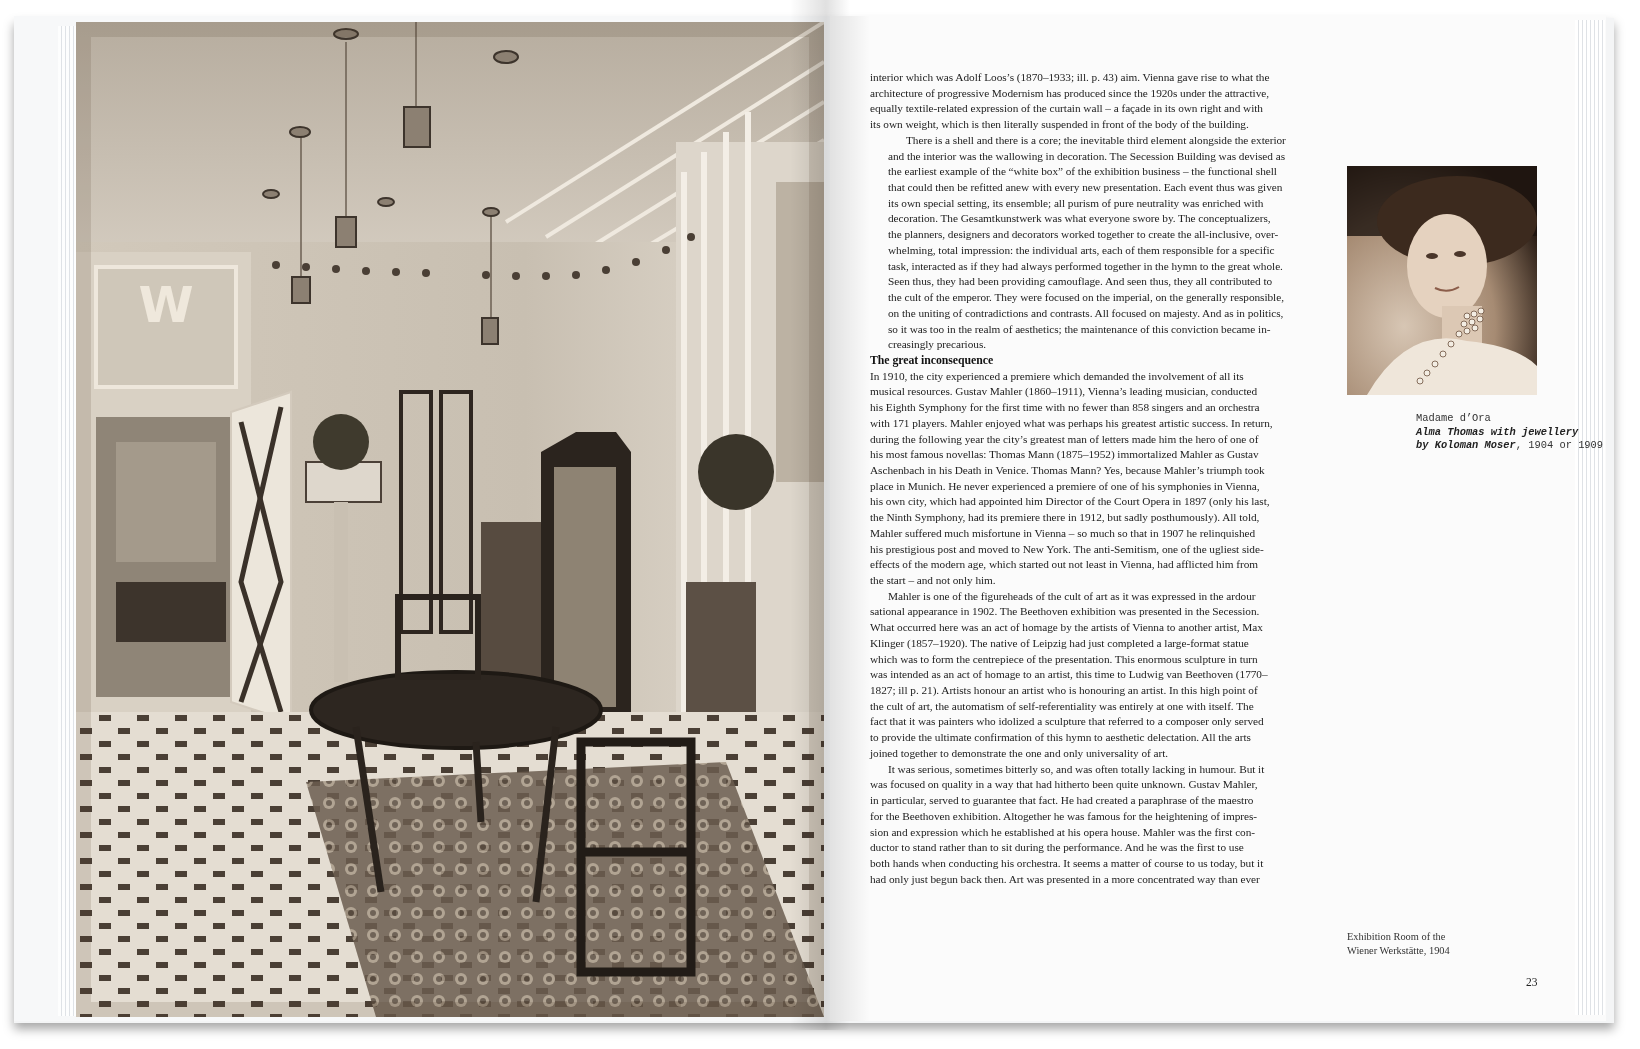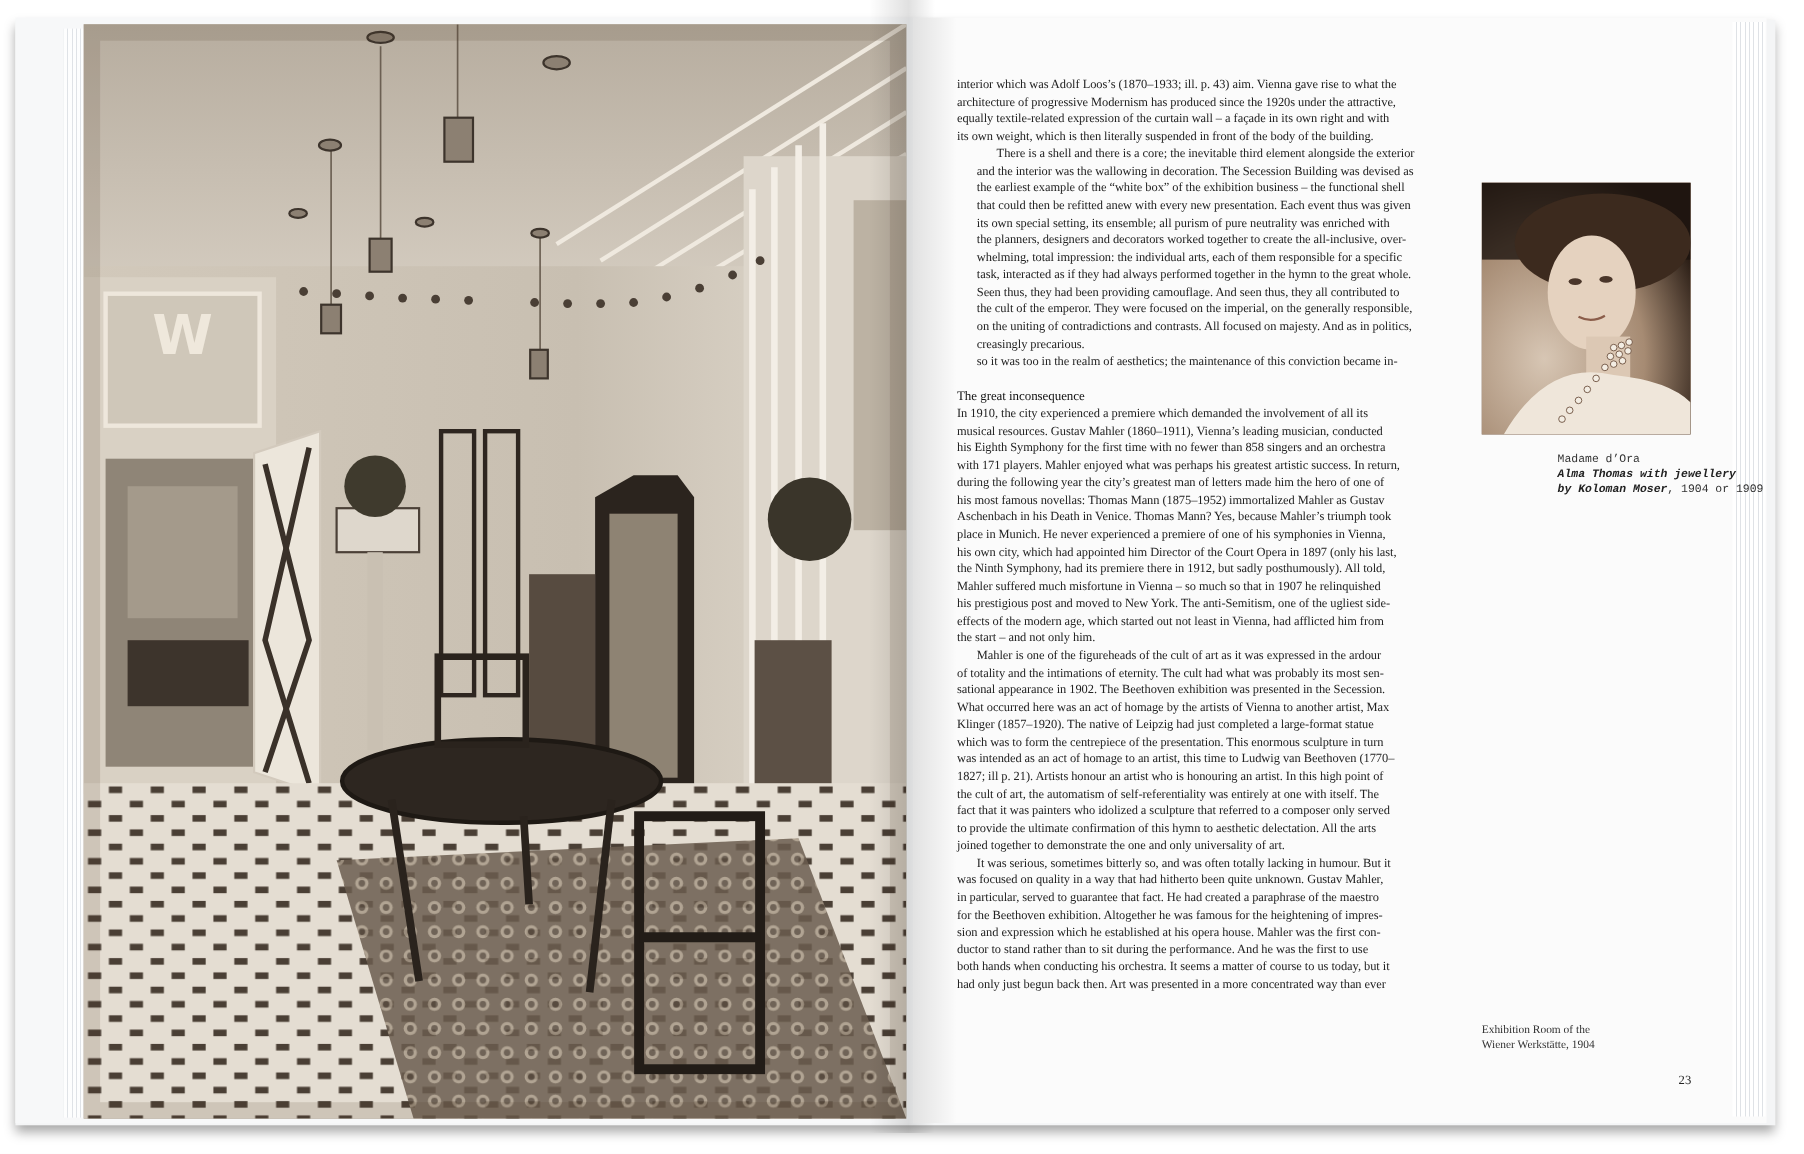--- a/index.html
+++ b/index.html
@@ -44,21 +44,21 @@
   }
   .body-text {
     position:absolute; left:870px; top:70px; width:450px;
     font-size:11.3px; line-height:15.72px; color:#222;
     letter-spacing:-0.05px;
   }
   .body-text p { margin:0; text-align:justify; }
   .body-text p.indent { text-indent:18px; }
   .body-text .line { display:block; white-space:nowrap; }
   .section-heading {
-    font-weight:normal; font-size:11.8px; margin-top:16px; margin-bottom:0;
+    font-weight:bold; font-size:11.8px; margin-bottom:0;
     line-height:15.72px; color:#111;
   }
   .portrait {
     position:absolute; left:1347px; top:166px; width:190px; height:229px; overflow:hidden;
     background:#7a5e49;
   }
   .portrait svg { width:100%; height:100%; display:block; }
   .caption {
     position:absolute; font-size:10.4px; line-height:13.5px; color:#333;
   }
@@ -212,28 +212,29 @@
     <span class="line">architecture of progressive Modernism has produced since the 1920s under the attractive,</span>
     <span class="line">equally textile-related expression of the curtain wall – a façade in its own right and with</span>
     <span class="line">its own weight, which is then literally suspended in front of the body of the building.</span>
   </p>
   <p class="indent">
     <span class="line" style="padding-left:18px">There is a shell and there is a core; the inevitable third element alongside the exterior</span>
     <span class="line">and the interior was the wallowing in decoration. The Secession Building was devised as</span>
     <span class="line">the earliest example of the “white box” of the exhibition business – the functional shell</span>
     <span class="line">that could then be refitted anew with every new presentation. Each event thus was given</span>
     <span class="line">its own special setting, its ensemble; all purism of pure neutrality was enriched with</span>
+    <span class="line">decoration. The Gesamtkunstwerk was what everyone swore by. The conceptualizers,</span>
     <span class="line">the planners, designers and decorators worked together to create the all-inclusive, over-</span>
     <span class="line">whelming, total impression: the individual arts, each of them responsible for a specific</span>
     <span class="line">task, interacted as if they had always performed together in the hymn to the great whole.</span>
     <span class="line">Seen thus, they had been providing camouflage. And seen thus, they all contributed to</span>
     <span class="line">the cult of the emperor. They were focused on the imperial, on the generally responsible,</span>
     <span class="line">on the uniting of contradictions and contrasts. All focused on majesty. And as in politics,</span>
+    <span class="line">so it was too in the realm of aesthetics; the maintenance of this conviction became in-</span>
     <span class="line">creasingly precarious.</span>
-    <span class="line">so it was too in the realm of aesthetics; the maintenance of this conviction became in-</span>
   </p>
 
   <div class="section-heading">The great inconsequence</div>
 
   <p>
     <span class="line">In 1910, the city experienced a premiere which demanded the involvement of all its</span>
     <span class="line">musical resources. Gustav Mahler (1860–1911), Vienna’s leading musician, conducted</span>
     <span class="line">his Eighth Symphony for the first time with no fewer than 858 singers and an orchestra</span>
     <span class="line">with 171 players. Mahler enjoyed what was perhaps his greatest artistic success. In return,</span>
     <span class="line">during the following year the city’s greatest man of letters made him the hero of one of</span>
@@ -242,21 +243,20 @@
     <span class="line">place in Munich. He never experienced a premiere of one of his symphonies in Vienna,</span>
     <span class="line">his own city, which had appointed him Director of the Court Opera in 1897 (only his last,</span>
     <span class="line">the Ninth Symphony, had its premiere there in 1912, but sadly posthumously). All told,</span>
     <span class="line">Mahler suffered much misfortune in Vienna – so much so that in 1907 he relinquished</span>
     <span class="line">his prestigious post and moved to New York. The anti-Semitism, one of the ugliest side-</span>
     <span class="line">effects of the modern age, which started out not least in Vienna, had afflicted him from</span>
     <span class="line">the start – and not only him.</span>
   </p>
   <p>
     <span class="line" style="padding-left:18px">Mahler is one of the figureheads of the cult of art as it was expressed in the ardour</span>
-    <span class="line">of totality and the intimations of eternity. The cult had what was probably its most sen-</span>
     <span class="line">sational appearance in 1902. The Beethoven exhibition was presented in the Secession.</span>
     <span class="line">What occurred here was an act of homage by the artists of Vienna to another artist, Max</span>
     <span class="line">Klinger (1857–1920). The native of Leipzig had just completed a large-format statue</span>
     <span class="line">which was to form the centrepiece of the presentation. This enormous sculpture in turn</span>
     <span class="line">was intended as an act of homage to an artist, this time to Ludwig van Beethoven (1770–</span>
     <span class="line">1827; ill p. 21). Artists honour an artist who is honouring an artist. In this high point of</span>
     <span class="line">the cult of art, the automatism of self-referentiality was entirely at one with itself. The</span>
     <span class="line">fact that it was painters who idolized a sculpture that referred to a composer only served</span>
     <span class="line">to provide the ultimate confirmation of this hymn to aesthetic delectation. All the arts</span>
     <span class="line">joined together to demonstrate the one and only universality of art.</span>

